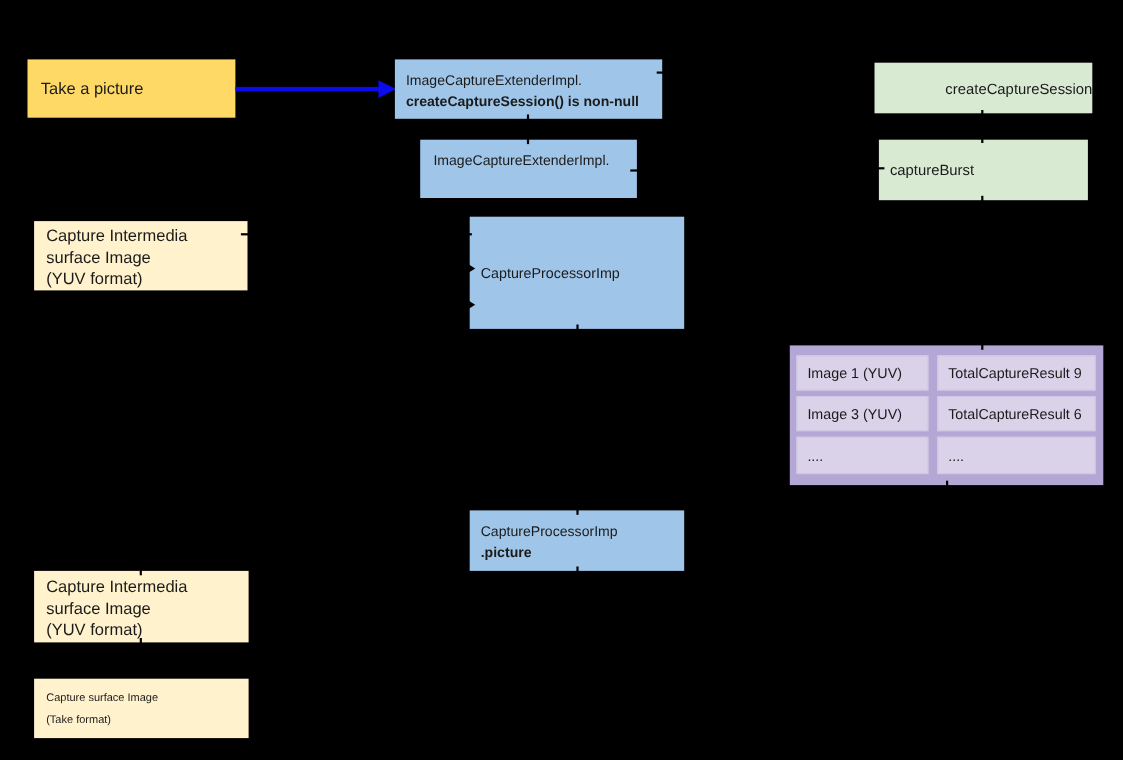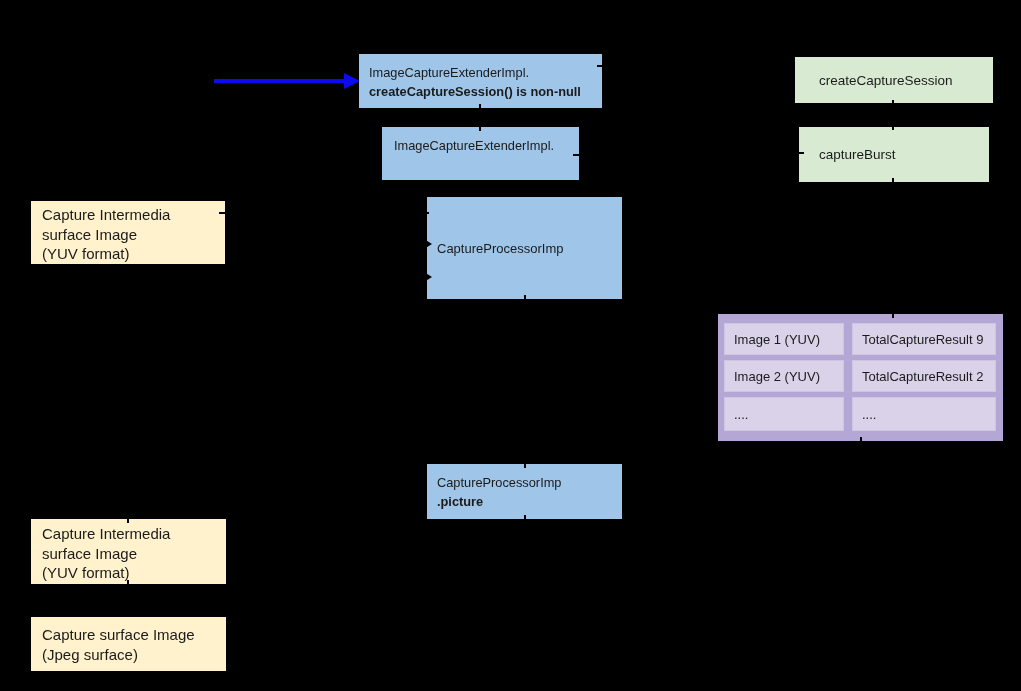--- a/index.html
+++ b/index.html
@@ -19,29 +19,29 @@
     display:flex;align-items:center;padding-left:12px;font-size:15px;}
   .box-get-processor{left:359px;top:54px;width:243px;height:54px;background:#9fc5e8;
     padding:9px 0 0 10px;font-size:12.8px;line-height:19px;}
   .box-get-stages{left:382px;top:127px;width:197px;height:53px;background:#9fc5e8;
     padding:9px 0 0 12px;font-size:12.8px;line-height:19px;}
   .box-yuv-top{left:31px;top:201px;width:194px;height:63px;background:#fff2cc;
     padding:4px 0 0 11px;font-size:15px;line-height:19.5px;}
   .box-processor{left:427px;top:197px;width:195px;height:102px;background:#9fc5e8;
     display:flex;align-items:center;padding-left:10px;font-size:13px;}
   .box-create-session{left:795px;top:57px;width:198px;height:46px;background:#d9ead3;
-    display:flex;align-items:center;padding-left:24px;font-size:13.5px;}
+    display:flex;align-items:center;padding-left:2px;font-size:13.5px;justify-content:flex-end;}
   .box-capture-burst{left:799px;top:127px;width:190px;height:55px;background:#d9ead3;
-    display:flex;align-items:center;padding-left:20px;font-size:13.5px;}
+    display:flex;align-items:center;padding-left:10px;font-size:13.5px;}
   .box-process{left:427px;top:464px;width:195px;height:55px;background:#9fc5e8;
     padding:9px 0 0 10px;font-size:12.8px;line-height:19px;}
   .box-yuv-bottom{left:31px;top:519px;width:195px;height:65px;background:#fff2cc;
     padding:5px 0 0 11px;font-size:15px;line-height:19.5px;}
   .box-jpeg{left:31px;top:617px;width:195px;height:54px;background:#fff2cc;
-    padding:8px 0 0 11px;font-size:15px;line-height:19.5px;}
+    padding:8px 0 0 11px;font-size:10px;line-height:19.5px;}
 
   
   .result-table{left:718px;top:314px;width:285px;height:127px;background:#b4a7d6;
     display:grid;grid-template-columns:120px 144px;grid-template-rows:32px 32px 34px;
     column-gap:8px;row-gap:5px;padding:9px 21px 10px 6px;}
   .result-cell{background:#d9d2e9;border:1px solid #cfc6e4;box-sizing:border-box;
     display:flex;align-items:center;padding-left:9px;font-size:13px;white-space:nowrap;overflow:hidden;}
 
   
   .arrow-line{left:214px;top:79px;width:131px;height:4px;background:#0b0bee;}
@@ -53,20 +53,23 @@
   .tick-v{width:2px;height:8px;}
   .tick-h{width:10px;height:2px;}
   .arrhead{position:absolute;width:0;height:0;
     border-top:5px solid transparent;border-bottom:5px solid transparent;border-left:8px solid #000;}
 </style>
 </head>
 <body>
 
 <div id="canvas">
 
+  <div class="node box-take-picture">
+    <span>Take a picture</span>
+  </div>
 
   <div class="node arrow-line"></div>
   <div class="node arrow-head"></div>
 
   <div class="node box-get-processor">
     <div>ImageCaptureExtenderImpl.</div>
     <div class="bold">createCaptureSession() is non-null</div>
   </div>
 
   <div class="node box-get-stages">
@@ -87,40 +90,40 @@
     <span>createCaptureSession</span>
   </div>
 
   <div class="node box-capture-burst">
     <span>captureBurst</span>
   </div>
 
   <div class="node result-table">
     <div class="result-cell">Image 1 (YUV)</div>
     <div class="result-cell">TotalCaptureResult 9</div>
-    <div class="result-cell">Image 2 (YUV)</div>
-    <div class="result-cell">TotalCaptureResult 2</div>
+    <div class="result-cell">Image 3 (YUV)</div>
+    <div class="result-cell">TotalCaptureResult 6</div>
     <div class="result-cell">....</div>
     <div class="result-cell">....</div>
   </div>
 
   <div class="node box-process">
     <div>CaptureProcessorImp</div>
     <div class="bold">.picture</div>
   </div>
 
   <div class="node box-yuv-bottom">
     <div>Capture Intermedia</div>
     <div>surface Image</div>
     <div>(YUV format)</div>
   </div>
 
   <div class="node box-jpeg">
     <div>Capture surface Image</div>
-    <div>(Jpeg surface)</div>
+    <div>(Take format)</div>
   </div>
 
   <div class="tick tick-v" style="left:479px;top:104px;"></div>
   <div class="tick tick-v" style="left:479px;top:123px;"></div>
   <div class="tick tick-h" style="left:597px;top:65px;"></div>
   <div class="tick tick-h" style="left:573px;top:154px;"></div>
   <div class="tick tick-h" style="left:219px;top:212px;"></div>
   <div class="tick tick-h" style="left:419px;top:212px;"></div>
   <div class="arrhead" style="left:424px;top:239px;"></div>
   <div class="tick tick-h" style="left:417px;top:243px;"></div>

